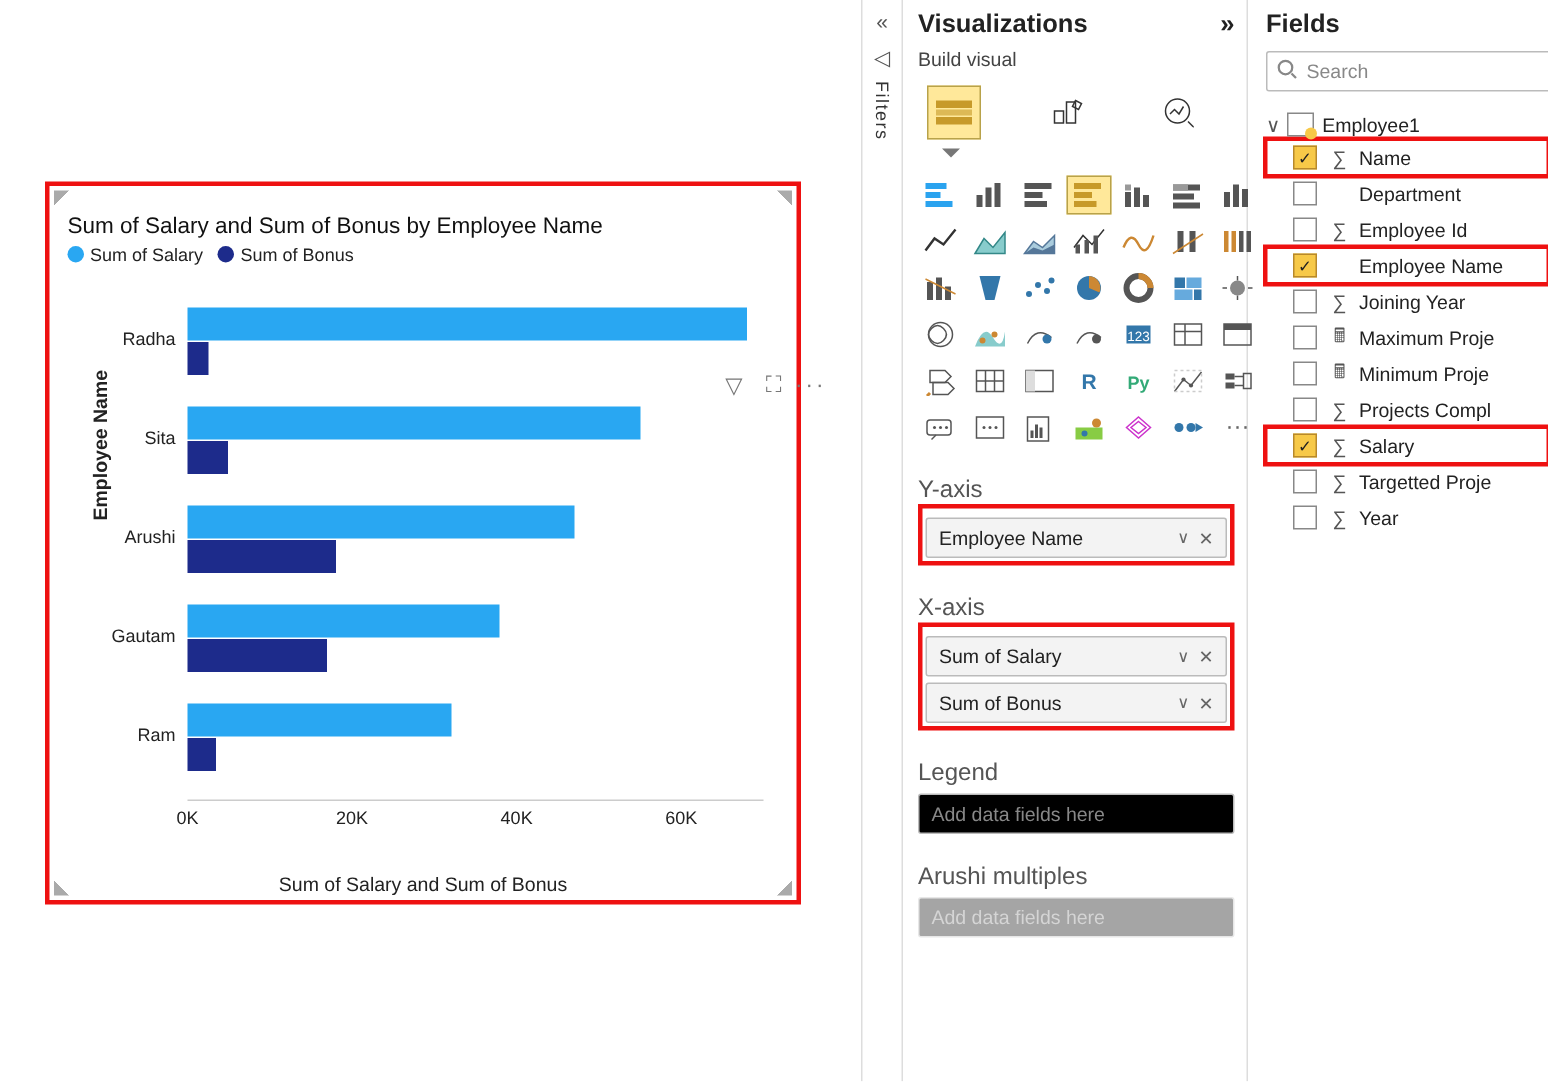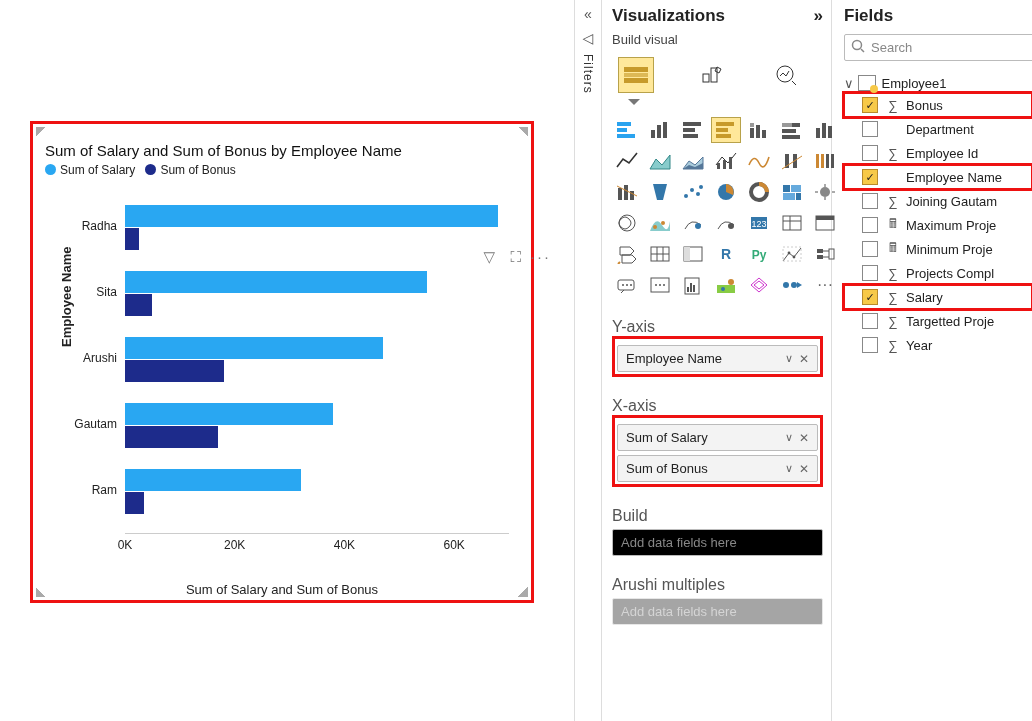--- a/index.html
+++ b/index.html
@@ -488,21 +488,21 @@
       <span class="fw-x">✕</span>
     </div>
     <div class="field-well" style="margin-top:4px">
       <span>Sum of Bonus</span>
       <span class="fw-spacer"></span>
       <span class="fw-chev">∨</span>
       <span class="fw-x">✕</span>
     </div>
   </div>
 
-  <div class="sec-label">Build</div>
+  <div class="sec-label">Legend</div>
   <div class="field-well empty">
     <span>Add data fields here</span>
   </div>
 
   <div class="sec-label">Arushi multiples</div>
   <div class="field-well empty" style="opacity:.35">
     <span>Add data fields here</span>
   </div>
 </div>
 
@@ -523,41 +523,41 @@
   <div class="table-hdr">
     <span class="tw">∨</span>
     <span class="tbadge"></span>
     <span>Employee1</span>
   </div>
 
   <div id="fields-list">
         <div class="fld red">
           <span class="cb on">✓</span>
           <span class="sig">∑</span>
-          <span>Bonus</span>
+          <span>Name</span>
         </div>
         <div class="fld">
           <span class="cb"></span>
           <span class="nosig"></span>
           <span>Department</span>
         </div>
         <div class="fld">
           <span class="cb"></span>
           <span class="sig">∑</span>
           <span>Employee Id</span>
         </div>
         <div class="fld red">
           <span class="cb on">✓</span>
           <span class="nosig"></span>
           <span>Employee Name</span>
         </div>
         <div class="fld">
           <span class="cb"></span>
           <span class="sig">∑</span>
-          <span>Joining Gautam</span>
+          <span>Joining Year</span>
         </div>
         <div class="fld">
           <span class="cb"></span>
           <span class="sig">🖩</span>
           <span>Maximum Proje</span>
         </div>
         <div class="fld">
           <span class="cb"></span>
           <span class="sig">🖩</span>
           <span>Minimum Proje</span>

